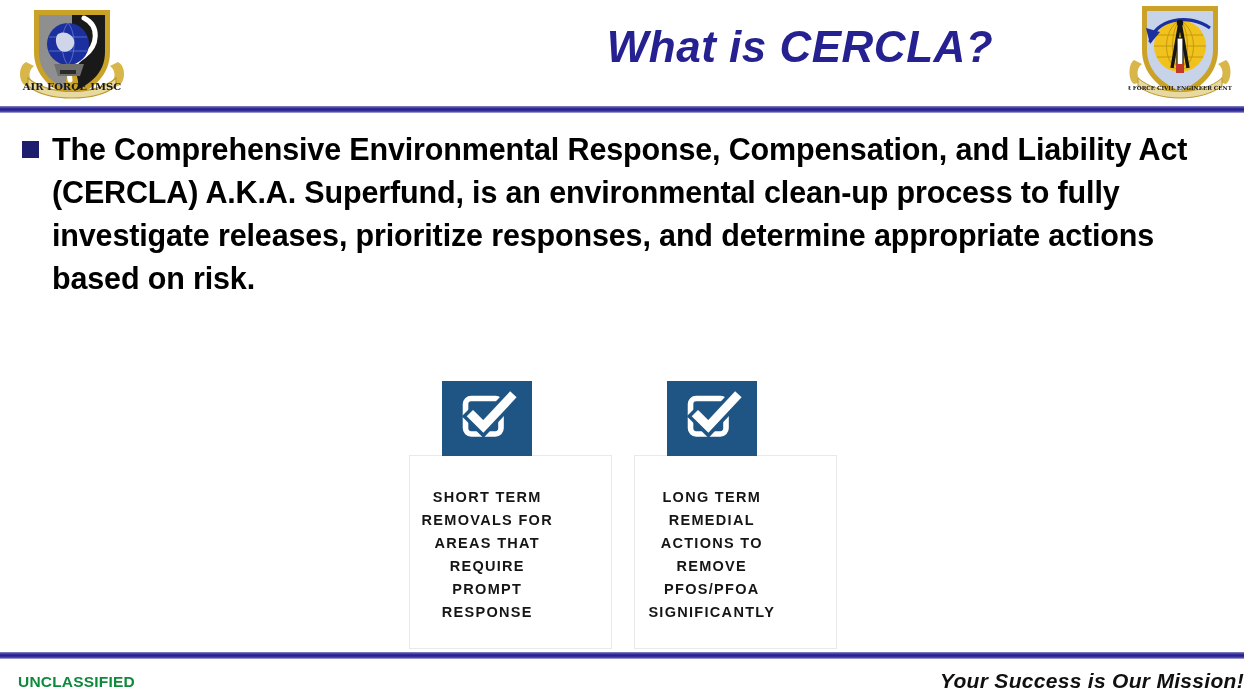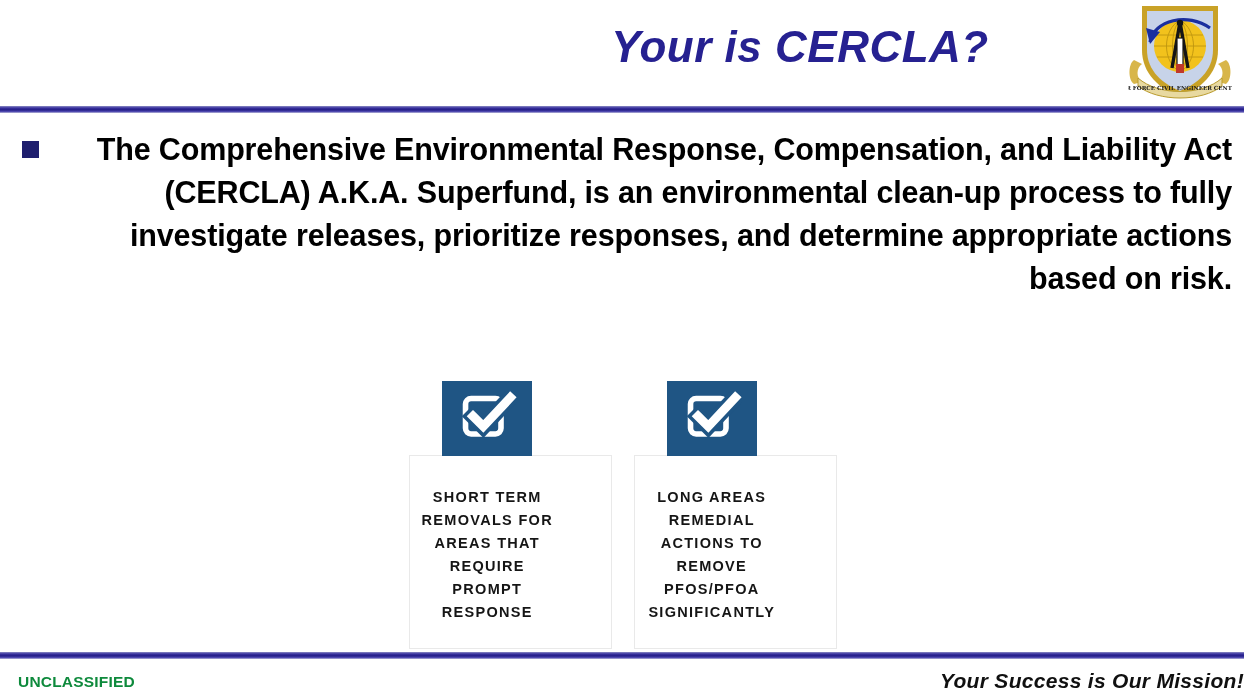--- a/index.html
+++ b/index.html
@@ -61,21 +61,20 @@
         #8d8dc4 0%, #3a33a0 28%, #231d86 55%, #4b45ae 78%, #b9b9d8 100%);
   }
   .rule-top { top: 106px; }
   .rule-bottom { top: 652px; }
 
   
   .bullet-block {
     position: absolute;
     left: 22px; top: 128px;
     width: 1210px;
-    text-align: right;
   }
   .bullet-row {
     display: flex;
     align-items: flex-start;
   }
   .bullet-marker {
     width: 17px;
     height: 17px;
     background: #1e1e6e;
     flex: 0 0 auto;
@@ -182,22 +181,46 @@
     letter-spacing: 0.3px;
   }
 </style>
 </head>
 <body>
 
 <div class="slide">
 
   <div class="header">
 
-
-    <div class="slide-title">Your is CERCLA?</div>
+    <div class="logo-left">
+      <svg viewBox="0 0 116 98" width="116" height="98" aria-hidden="true">
+
+        <path d="M12 58 C4 62 4 78 12 82 L20 80 C14 76 14 66 20 62 Z" fill="#d8b64a"></path>
+        <path d="M104 58 C112 62 112 78 104 82 L96 80 C102 76 102 66 96 62 Z" fill="#d8b64a"></path>
+
+        <path d="M20 6 H96 V48 C96 72 78 86 58 94 C38 86 20 72 20 48 Z" fill="#c9a227"></path>
+
+        <path d="M25 11 H58 V48 C58 69 44 81 58 88 C40 81 25 69 25 48 Z" fill="#8f8f8f"></path>
+        <path d="M58 11 H91 V48 C91 69 76 81 58 88 C72 81 58 69 58 48 Z" fill="#191919"></path>
+
+        <path d="M70 14 C86 22 84 42 70 52 C60 59 54 66 56 76" stroke="#ffffff" stroke-width="5" fill="none" stroke-linecap="round"></path>
+
+        <circle cx="54" cy="40" r="21" fill="#1b2f9e"></circle>
+        <path d="M35 33 H73 M35 47 H73 M54 19 C46 28 46 52 54 61 M54 19 C62 28 62 52 54 61" stroke="#5f77d6" stroke-width="1" fill="none" opacity="0.85"></path>
+        <path d="M44 30 C50 26 58 30 60 36 C62 44 54 50 47 47 C42 44 40 34 44 30 Z" fill="#cfd6ea"></path>
+
+        <path d="M40 60 H70 L66 72 H44 Z" fill="#6f6f6f"></path>
+        <path d="M46 66 H62 V70 H46 Z" fill="#2a2a2a"></path>
+
+        <path d="M14 74 C34 92 82 92 102 74 L102 82 C82 98 34 98 14 82 Z" fill="#e8d9a0" stroke="#b99b2e" stroke-width="1.2"></path>
+        <text x="58" y="86" text-anchor="middle" font-family="DejaVu Serif, serif" font-size="10" font-weight="bold" fill="#1a1a1a">AIR FORCE IMSC</text>
+      </svg>
+    </div>
+
+    <div class="slide-title">What is CERCLA?</div>
 
     <div class="logo-right">
       <svg viewBox="0 0 104 100" width="104" height="100" aria-hidden="true">
         <path d="M6 58 C0 62 0 78 6 82 L14 80 C8 76 8 66 14 62 Z" fill="#d8b64a"></path>
         <path d="M98 58 C104 62 104 78 98 82 L90 80 C96 76 96 66 90 62 Z" fill="#d8b64a"></path>
         <path d="M14 4 H90 V48 C90 72 72 87 52 95 C32 87 14 72 14 48 Z" fill="#c9a227"></path>
         <path d="M19 9 H85 V48 C85 69 69 82 52 89 C35 82 19 69 19 48 Z" fill="#c7d3e9"></path>
         <circle cx="52" cy="44" r="26" fill="#f2c21c"></circle>
         <g stroke="#b9910d" stroke-width="0.9" fill="none" opacity="0.9">
           <path d="M26 44 H78"></path>
@@ -246,21 +269,21 @@
 
     <div class="card">
       <div class="check-tile">
         <svg viewBox="0 0 64 60" width="60" height="56" aria-hidden="true">
           <path d="M9 14 a6 6 0 0 1 6-6 h26 a6 6 0 0 1 6 6 v26 a6 6 0 0 1 -6 6 h-26 a6 6 0 0 1 -6 -6 Z" fill="none" stroke="#ffffff" stroke-width="6"></path>
           <path d="M17 27 L28 38 L57 7" fill="none" stroke="#1f5584" stroke-width="17" stroke-linecap="square" stroke-linejoin="miter"></path>
           <path d="M17 27 L28 38 L57 7" fill="none" stroke="#ffffff" stroke-width="9.5" stroke-linecap="square" stroke-linejoin="miter"></path>
         </svg>
       </div>
       <div class="card-box"></div>
-      <div class="card-text">LONG AREAS REMEDIAL ACTIONS TO REMOVE PFOS/PFOA SIGNIFICANTLY</div>
+      <div class="card-text">LONG TERM REMEDIAL ACTIONS TO REMOVE PFOS/PFOA SIGNIFICANTLY</div>
     </div>
 
   </div>
 
   <div class="rule rule-bottom"></div>
 
   <div class="footer">
     <div class="unclassified">UNCLASSIFIED</div>
     <div class="tagline">Your Success is Our Mission!</div>
   </div>

